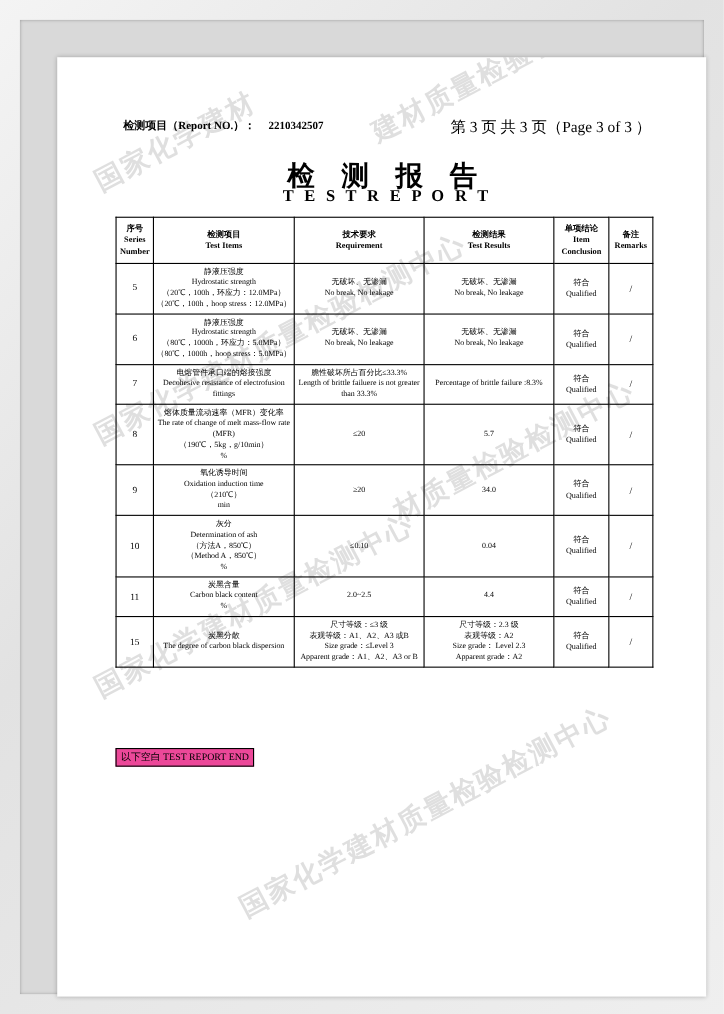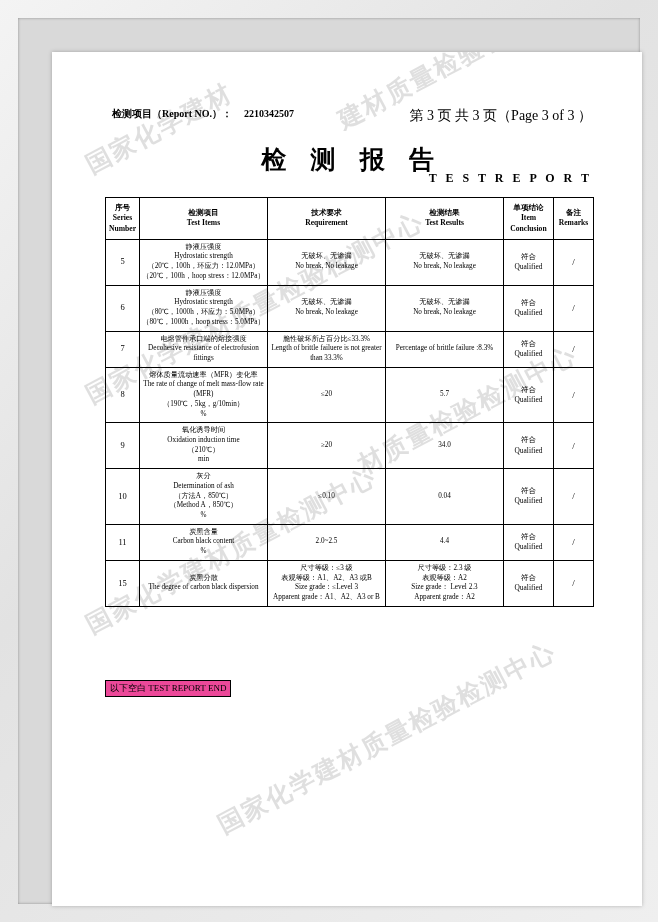--- a/index.html
+++ b/index.html
@@ -82,22 +82,22 @@
     text-align: center;
     font-size: 25px;
     font-weight: bold;
     letter-spacing: 9px;
     font-family: "Liberation Serif", serif;
   }
   #title-en {
     position: absolute;
     left: 0; top: 64px;
     width: 480px;
-    text-align: right;
-    font-size: 12px;
+    text-align: center;
+    font-size: 15px;
     font-weight: bold;
     letter-spacing: 3px;
   }
 
   
   #table-wrap {
     position: absolute;
     left: 53px; top: 145px;
     width: 488px;
   }

